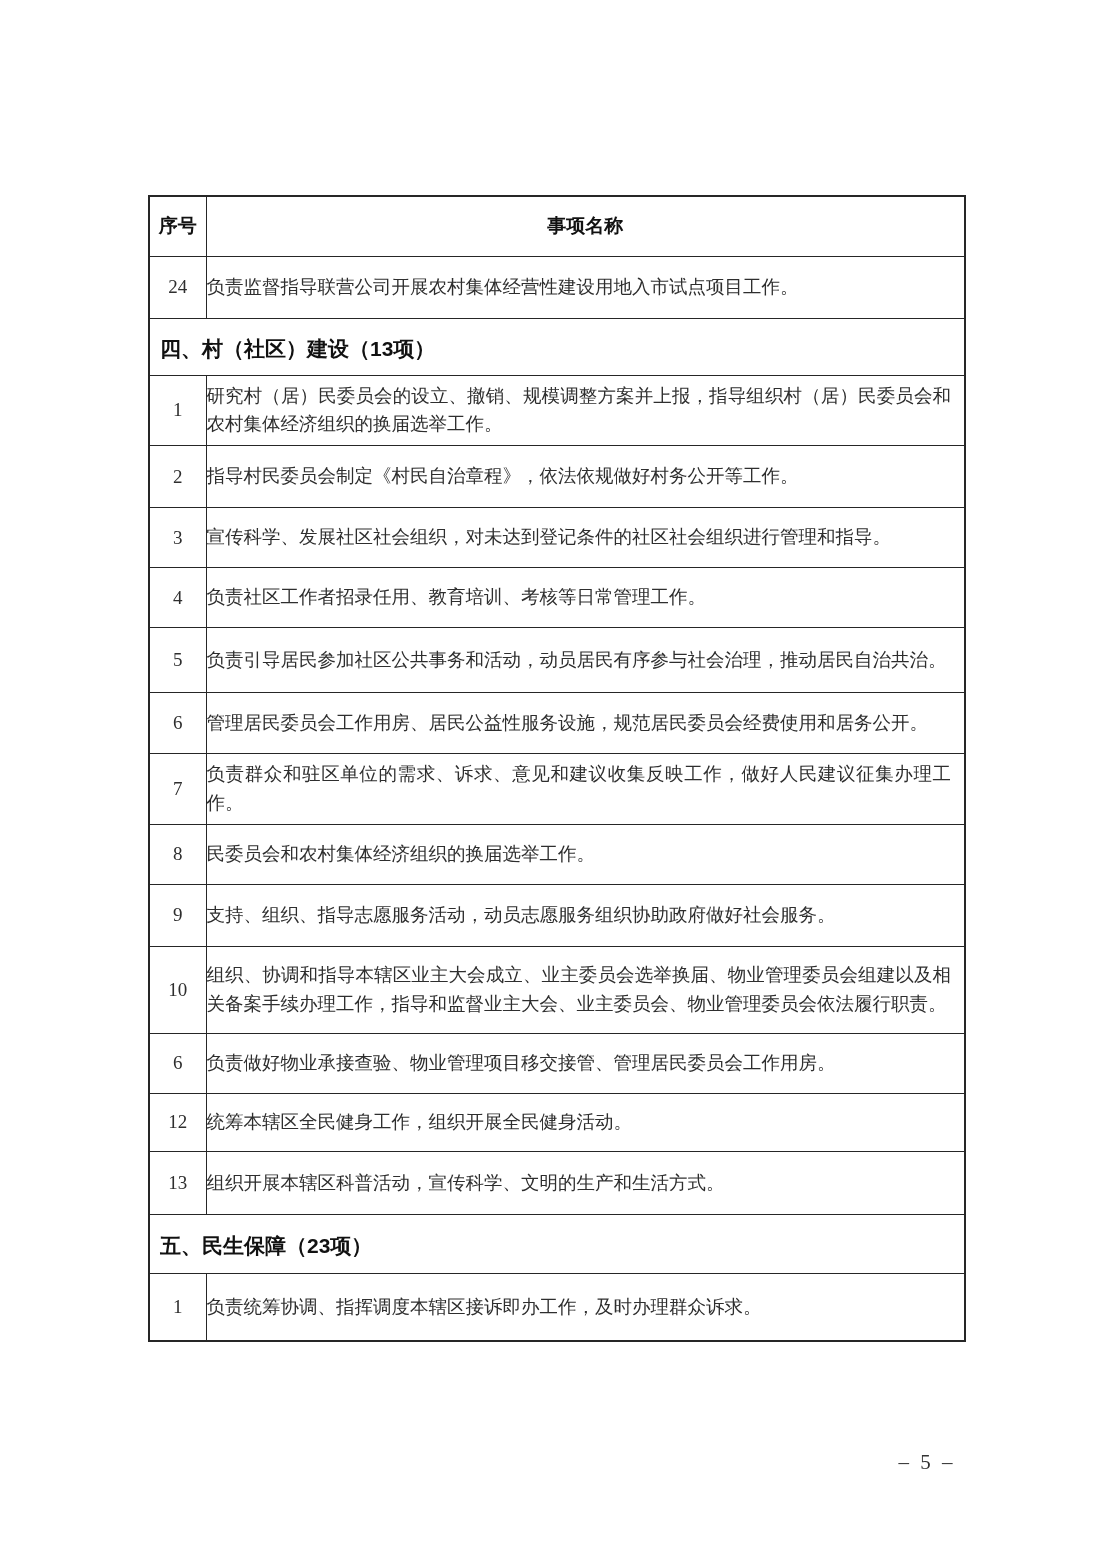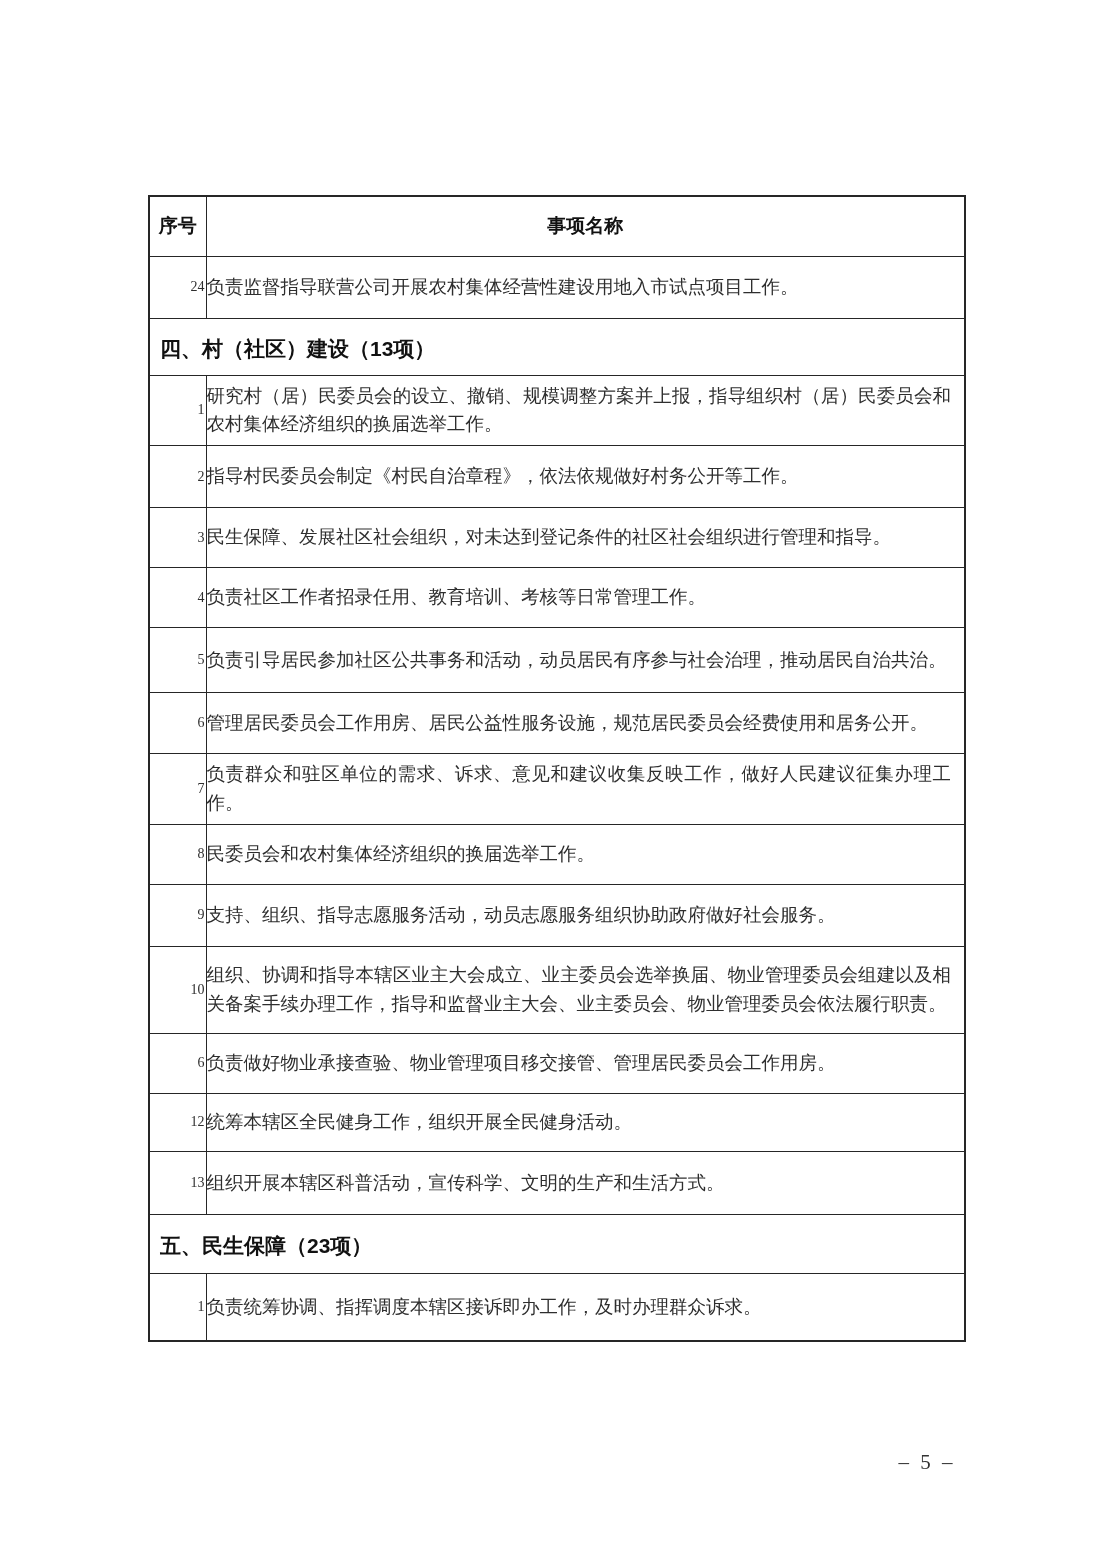--- a/index.html
+++ b/index.html
@@ -22,22 +22,22 @@
     vertical-align:middle;
   }
   tr.header-row td{
     font-family:"Liberation Sans","DejaVu Sans",sans-serif;
     font-weight:bold;
     font-size:19px;color:#111111;
     text-align:center;
     margin-left:37px;
   }
   td.no-cell{
-    text-align:right;
-    font-size:14px;
+    text-align:center;
+    font-size:19px;
     color:#2e2e2e;
   }
   td.txt-cell{
     padding:6px 13px 6px 0;
     font-size:18.5px;
     line-height:1.56;
     color:#2e2e2e;
     text-align:justify;
     text-justify:inter-ideograph;
   }
@@ -86,21 +86,21 @@
         <td class="txt-cell">研究村（居）民委员会的设立、撤销、规模调整方案并上报，指导组织村（居）民委员会和农村集体经济组织的换届选举工作。</td>
       </tr>
 
       <tr style="height:62px">
         <td class="no-cell">2</td>
         <td class="txt-cell">指导村民委员会制定《村民自治章程》，依法依规做好村务公开等工作。</td>
       </tr>
 
       <tr style="height:60px">
         <td class="no-cell">3</td>
-        <td class="txt-cell">民生保障、发展社区社会组织，对未达到登记条件的社区社会组织进行管理和指导。</td>
+        <td class="txt-cell">宣传科学、发展社区社会组织，对未达到登记条件的社区社会组织进行管理和指导。</td>
       </tr>
 
       <tr style="height:60px">
         <td class="no-cell">4</td>
         <td class="txt-cell">负责社区工作者招录任用、教育培训、考核等日常管理工作。</td>
       </tr>
 
       <tr style="height:65px">
         <td class="no-cell">5</td>
         <td class="txt-cell">负责引导居民参加社区公共事务和活动，动员居民有序参与社会治理，推动居民自治共治。</td>

